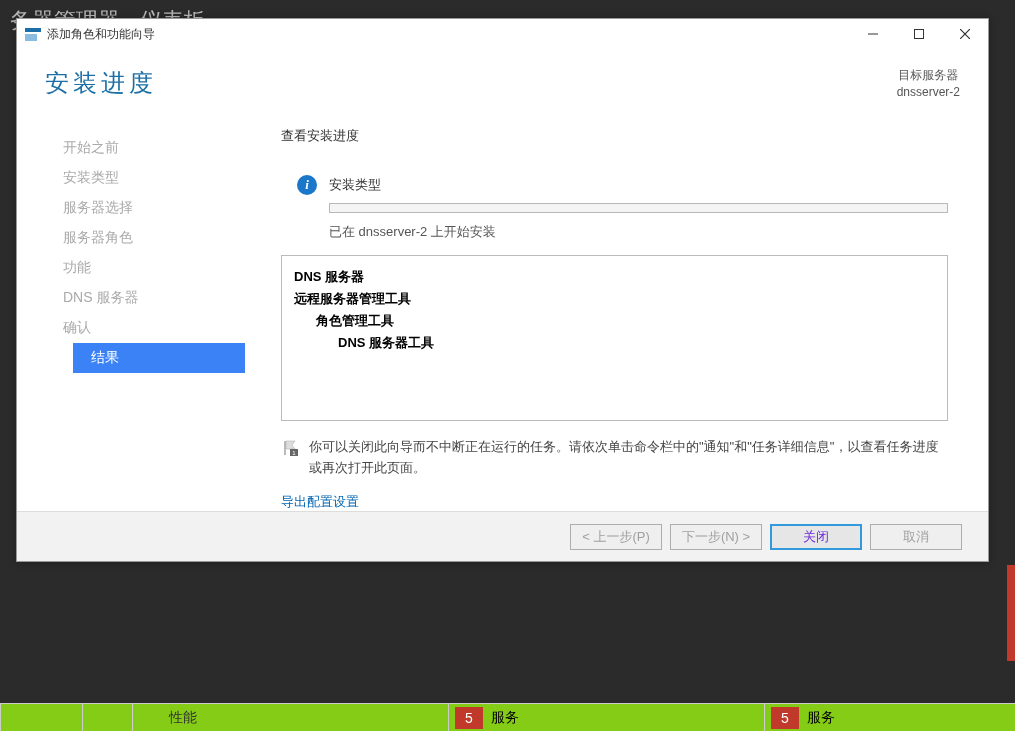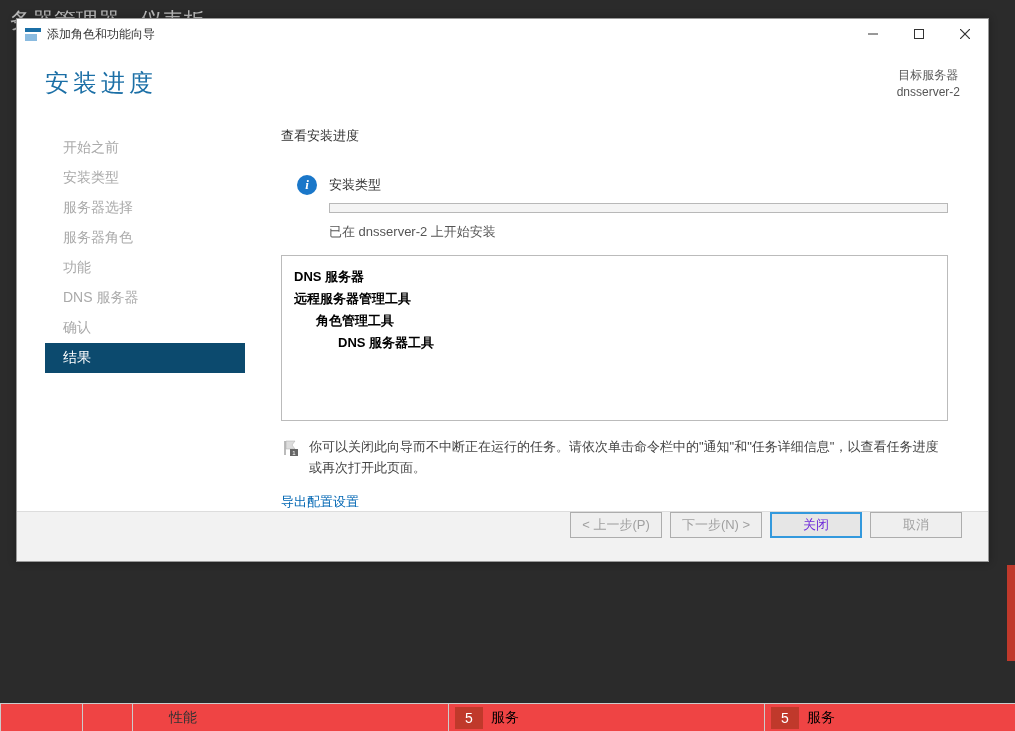--- a/index.html
+++ b/index.html
@@ -1,20 +1,20 @@
 <!DOCTYPE html>
 <html><head>
 <meta charset="utf-8">
 <style>
 * { box-sizing: border-box; margin: 0; padding: 0; font-family: "Microsoft YaHei", "Segoe UI", sans-serif; }
 body { background: #2b2b2b; width: 1015px; height: 731px; overflow: hidden; position: relative; }
 
 
 .bg-top { position: absolute; top: 0; left: 0; right: 0; height: 48px; background: #2b2b2b; color: #bbb; font-size: 22px; padding: 6px 10px; }
-.bg-bottom { position: absolute; left: 0; right: 0; bottom: 0; height: 28px; background: #ef4444; display: flex; }
+.bg-bottom { position: absolute; left: 0; right: 0; bottom: 0; height: 28px; background: #84cc16; display: flex; }
 .bg-cell { border-top: 1px solid #ccc; border-left: 1px solid #ccc; height: 28px; display: flex; align-items: center; font-size: 14px; }
 .bg-cell.blank { width: 82px; }
 .bg-cell.blank2 { width: 50px; }
 .bg-cell.perf { width: 316px; padding-left: 36px; color: #333; }
 .bg-cell.badge-wrap { border-left: 1px solid #ccc; display: flex; align-items: center; }
 .bg-badge { background: #c0392b; color: #fff; width: 28px; height: 22px; display: inline-flex; align-items: center; justify-content: center; margin: 0 8px 0 6px; font-size: 14px; }
 .bg-side-red { position: absolute; right: 0; top: 565px; width: 8px; height: 96px; background: #c0392b; }
 
 
 .dialog { position: absolute; left: 16px; top: 18px; width: 973px; height: 544px; background: #fff; border: 1px solid #999; box-shadow: 0 0 8px rgba(0,0,0,.3); display: flex; flex-direction: column; }
@@ -30,21 +30,21 @@
 .header { padding: 18px 28px 8px 28px; display: flex; align-items: flex-start; }
 .header h1 { font-size: 24px; font-weight: 300; color: #1b6fa6; letter-spacing: 4px; }
 .header .target { margin-left: auto; text-align: center; font-size: 12px; color: #555; line-height: 1.4; }
 
 
 .body { flex: 1; display: flex; padding: 4px 28px 0 28px; min-height: 0; }
 
 
 .steps { width: 200px; padding-top: 20px; }
 .step { height: 30px; display: flex; align-items: center; padding-left: 18px; font-size: 14px; color: #aaa; }
-.step.active { background: #0c4a6e; color: #fff; }
+.step.active { background: #3b82f6; color: #fff; margin-left: 28px; }
 
 
 .main { flex: 1; padding-left: 36px; display: flex; flex-direction: column; }
 .section-label { font-size: 13px; color: #333; margin-top: 14px; margin-bottom: 30px; }
 .status-row { display: flex; align-items: center; margin-bottom: 8px; padding-left: 16px; }
 .info-icon { width: 20px; height: 20px; border-radius: 50%; background: #1a77c9; color: #fff; display: inline-flex; align-items: center; justify-content: center; font-family: Georgia, serif; font-style: italic; font-weight: bold; font-size: 13px; margin-right: 12px; }
 .status-text { font-size: 13px; color: #333; }
 .progress-wrap { height: 10px; border: 1px solid #b8b8b8; margin-left: 48px; margin-right: 12px; margin-bottom: 10px; background: #f4f4f4; position: relative; overflow: hidden; }
 .progress-shine { position: absolute; left: -30%; top: 0; bottom: 0; width: 30%; background: linear-gradient(90deg, rgba(26,119,201,0) 0%, rgba(26,119,201,.25) 50%, rgba(26,119,201,0) 100%); }
 .progress-sub { font-size: 13px; color: #555; margin-left: 48px; margin-bottom: 14px; }
@@ -54,21 +54,21 @@
 .details-box .indent2 { padding-left: 44px; }
 .details-box b { font-weight: bold; }
 
 .hint-row { display: flex; margin-top: 16px; margin-right: 12px; font-size: 13px; color: #444; line-height: 1.6; }
 .hint-icon { width: 18px; height: 18px; margin-right: 10px; margin-top: 2px; flex-shrink: 0; position: relative; }
 .hint-icon svg { display: block; }
 
 .export-link { color: #0066b3; font-size: 13px; margin-top: 14px; cursor: pointer; display: inline-block; }
 
 
-.footer { height: 50px; border-top: 1px solid #ddd; display: flex; justify-content: flex-end; padding: 0 26px; gap: 8px; background: #f2f2f2; }
+.footer { height: 50px; border-top: 1px solid #ddd; display: flex; align-items: center; justify-content: flex-end; padding: 0 26px; gap: 8px; background: #f2f2f2; }
 .btn { min-width: 92px; height: 26px; font-size: 13px; border: 1px solid #adadad; background: #e9e9e9; color: #6d28d9; cursor: pointer; }
 .btn:disabled { color: #a0a0a0; background: #efefef; cursor: default; }
 .btn.primary { border: 2px solid #3399dd; background: #e6e6e6; }
 </style>
 </head>
 <body>
 
 <div class="bg-top">
   <span>务器管理器 · 仪表板</span>
 </div>

